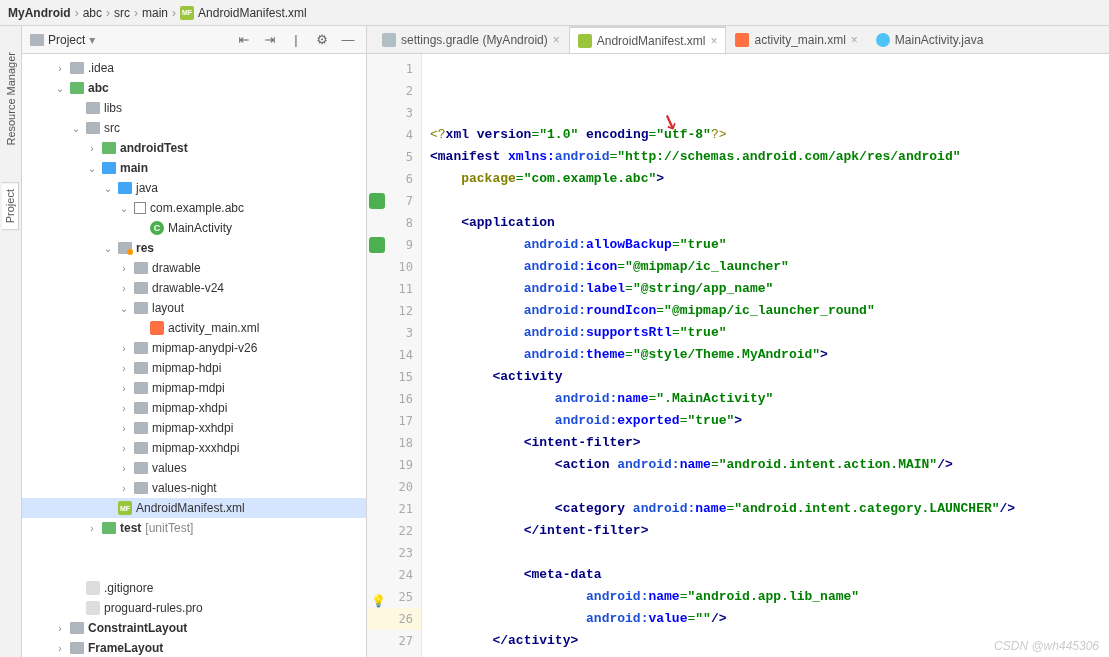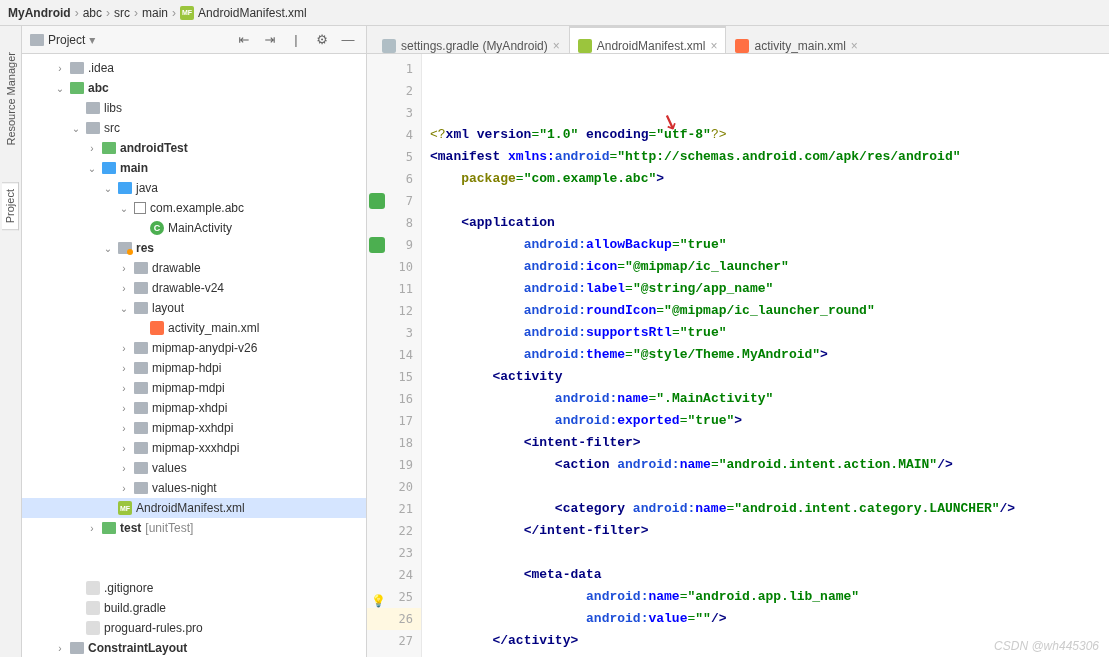--- a/index.html
+++ b/index.html
@@ -26,21 +26,21 @@
 .folder-icon.orange::after { content:""; position:absolute; bottom:-1px; right:-1px; width:6px;height:6px;background:#ff9800;border-radius:50%; }
 .pkg-icon { width: 12px; height: 12px; border: 1px solid #888; display: inline-block; }
 .class-icon { width: 14px; height: 14px; background: #4caf50; border-radius: 50%; color: #fff; font-size: 9px; display: inline-flex; align-items: center; justify-content: center; font-weight: bold; }
 .xml-icon { width: 14px; height: 14px; background: #ff7043; border-radius: 2px; display: inline-block; }
 .mf-icon { width: 14px; height: 14px; background: #9bc53d; border-radius: 2px; color:#fff; font-size:7px; display:inline-flex;align-items:center;justify-content:center;font-weight:bold; }
 .file-icon-g { width:14px;height:14px;background:#ddd;border-radius:2px;display:inline-block; }
 .bold { font-weight: bold; }
 .bracket { color: #888; }
 .editor { flex: 1; display: flex; flex-direction: column; min-width: 0; }
 .tabs { height: 28px; display: flex; align-items: stretch; border-bottom: 1px solid #d4d4d4; background: #f2f2f2; padding-left: 6px; gap: 0; }
-.tab { display: flex; align-items: flex-end; gap: 5px; padding: 0 8px; border: 1px solid transparent; border-bottom: none; font-size: 12px; color: #555; cursor: pointer; }
+.tab { display: flex; align-items: center; gap: 5px; padding: 0 8px; border: 1px solid transparent; border-bottom: none; font-size: 12px; color: #555; cursor: pointer; }
 .tab.active { background: #fff; border-color: #d4d4d4; border-top: 2px solid #d4d4d4; }
 .tab .close { color: #aaa; font-size: 12px; }
 .tab-ico { width:14px;height:14px;display:inline-block;border-radius:2px; }
 .tab-ico.gradle { background:#b0bec5; }
 .tab-ico.mf { background:#9bc53d; }
 .tab-ico.xml { background:#ff7043; }
 .tab-ico.cls { background:#4fc3f7; border-radius:50%; }
 .code-area { flex: 1; display: flex; min-height: 0; }
 .gutter { width: 55px; background: #f7f7f7; border-right: 1px solid #e8e8e8; text-align: right; color: #aaa; font-family: Consolas, monospace; font-size: 12px; padding-top: 4px; }
 .gutter .ln { height: 22px; line-height: 22px; padding-right: 8px; position:relative; }
@@ -218,25 +218,20 @@
           <span class="bracket"> [unitTest]</span>
         </div>
         <div class="tree-row" style="padding-left: 48px; margin-top: 40px;">
           <span class="tw"></span>
           <span class="file-icon-g"></span>
           <span class="">.gitignore</span>
         </div>
         <div class="tree-row" style="padding-left: 48px;">
           <span class="tw"></span>
           <span class="file-icon-g"></span>
-          <span class="">build.gradle</span>
-        </div>
-        <div class="tree-row" style="padding-left: 48px;">
-          <span class="tw"></span>
-          <span class="file-icon-g"></span>
           <span class="">proguard-rules.pro</span>
         </div>
         <div class="tree-row" style="padding-left: 32px;">
           <span class="tw">›</span>
           <span class="folder-icon"></span>
           <span class="bold">ConstraintLayout</span>
         </div>
         <div class="tree-row" style="padding-left: 32px;">
           <span class="tw">›</span>
           <span class="folder-icon"></span>
@@ -259,20 +254,24 @@
         </div>
         <div class="tab active">
           <span class="tab-ico mf"></span>
           <span>AndroidManifest.xml</span>
           <span class="close">×</span>
         </div>
         <div class="tab">
           <span class="tab-ico xml"></span>
           <span>activity_main.xml</span>
           <span class="close">×</span>
+        </div>
+        <div class="tab">
+          <span class="tab-ico cls"></span>
+          <span>MainActivity.java</span>
         </div>
       </div>
     <div class="code-area">
       <div class="gutter" id="gutter">
           <div class="ln">1</div>
           <div class="ln">2</div>
           <div class="ln">3</div>
           <div class="ln">4</div>
           <div class="ln">5</div>
           <div class="ln">6</div>

